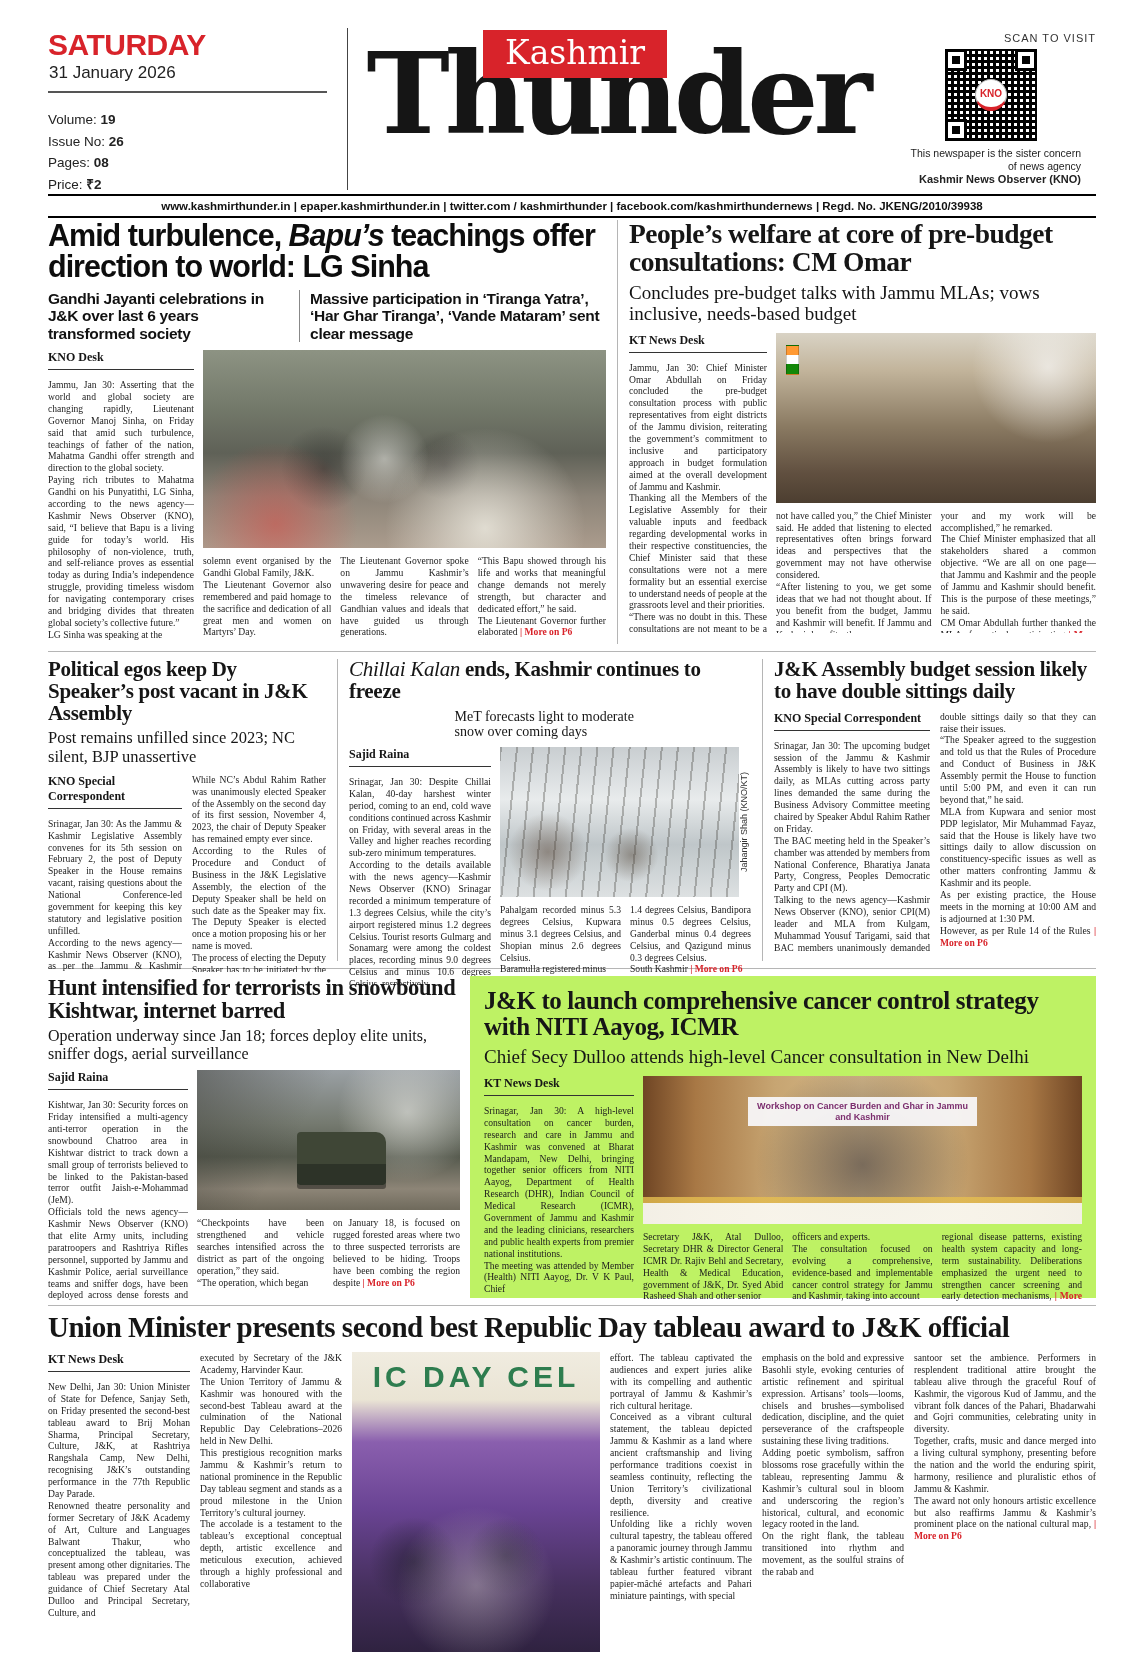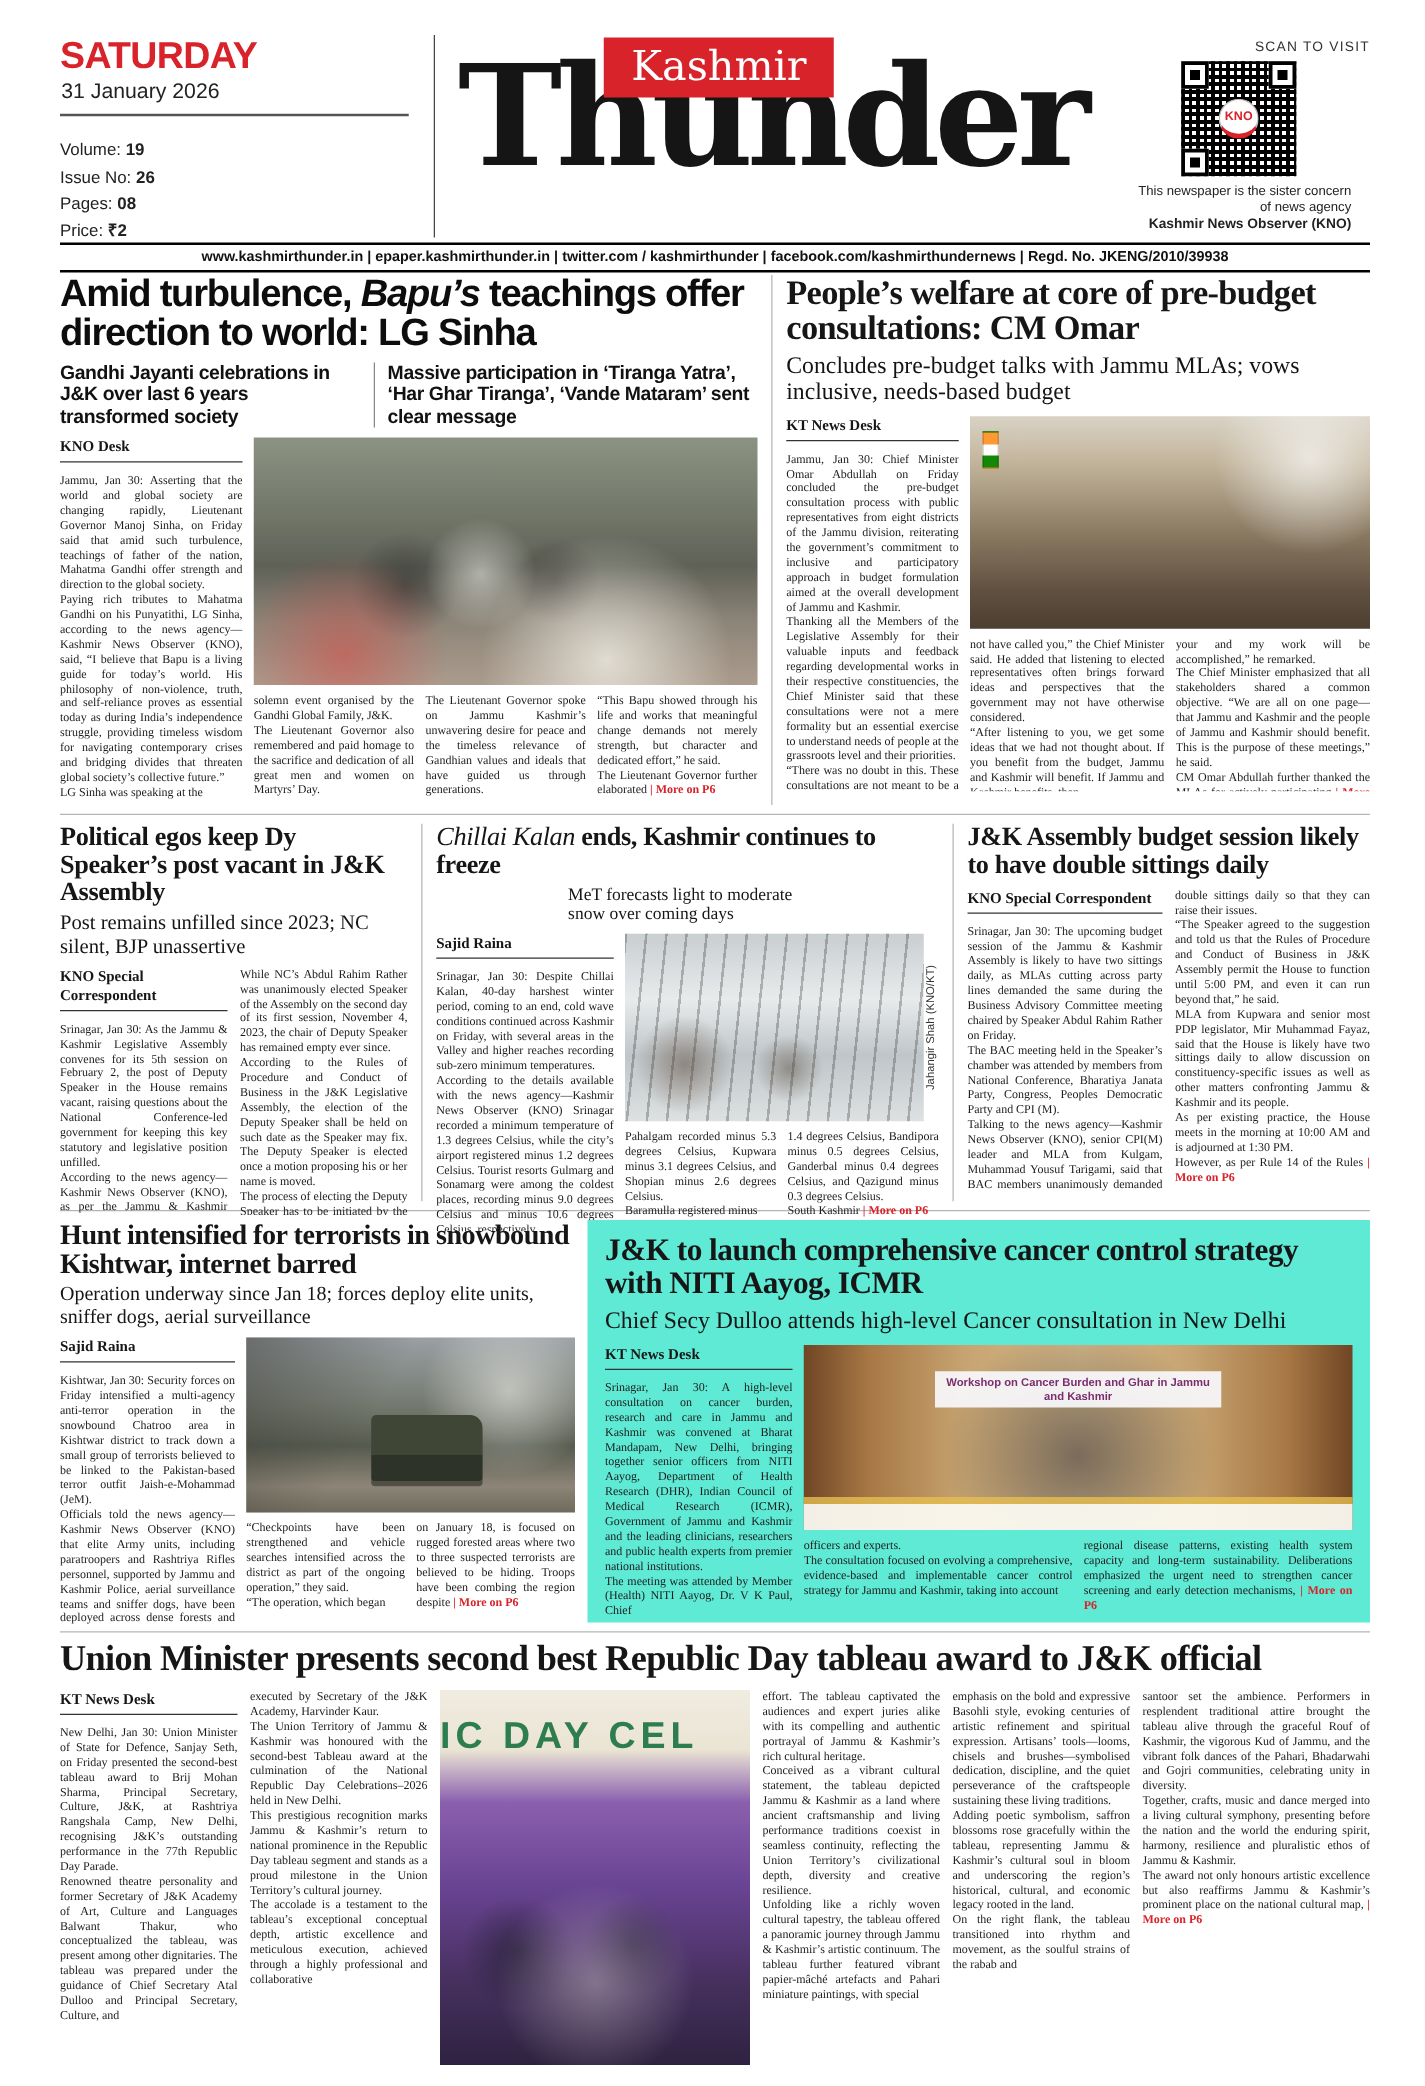--- a/index.html
+++ b/index.html
@@ -111,21 +111,21 @@
   .kishtwar .subhead { font-size:16px; line-height:1.12; margin:5px 0 7px; }
   .kishtwar .story-body { height:230px; }
   .kishtwar-photo { height:140px;
     background:
       radial-gradient(circle at 80% 30%, rgba(235,235,230,.6), transparent 30%),
       linear-gradient(120deg, rgba(60,60,55,.5), transparent 40%),
       linear-gradient(180deg,#9aa0a4 0%,#757a70 38%,#565a4e 62%,#8d8577 85%,#6f6a5c 100%); }
   .truck { position:absolute; left:38%; bottom:18%; width:34%; height:38%;
            background:linear-gradient(180deg,#3f4636 0 60%,#2d3328 60%); border-radius:4px 10px 3px 3px;
            box-shadow:0 4px 0 rgba(0,0,0,.4); }
-  .cancer { flex:1; min-width:0; background:#5eead4; padding:12px 14px; margin-left:10px; }
+  .cancer { flex:1; min-width:0; background:#bef264; padding:12px 14px; margin-left:10px; }
   .cancer h2 { font-family:"Liberation Serif",serif; font-weight:700; font-size:25px; line-height:1.04; letter-spacing:-0.4px; }
   .cancer .subhead { font-size:19px; margin:6px 0 8px; }
   .cancer .story-body { height:226px; }
   .cancer .colwrap-first { width:150px; }
   .cancer-photo { height:148px;
     background:
       linear-gradient(0deg, rgba(250,248,240,.95) 0 14%, rgba(230,190,80,.8) 14% 18%, transparent 18%),
       radial-gradient(circle at 50% 60%, rgba(30,30,45,.5), transparent 45%),
       linear-gradient(90deg,#6f4524 0%,#a87845 12%,#c7a572 30%,#d6b989 50%,#c7a572 70%,#a87845 88%,#6f4524 100%); }
   .cancer-banner { position:absolute; left:24%; top:14%; width:52%; background:rgba(248,248,252,.92);
@@ -135,21 +135,21 @@
   .bottom-band h2 { font-family:"Liberation Serif",serif; font-weight:700; font-size:29px; line-height:1.0; letter-spacing:-0.5px; }
   .bottom-row { display:flex; gap:10px; height:330px; margin-top:10px; }
   .bottom-row .colwrap { width:142px; flex:none; display:flex; flex-direction:column; }
   .bottom-row .colwrap.wide { flex:1; min-width:0; }
   .tableau-photo { width:248px; flex:none; height:300px;
     background:
       radial-gradient(circle at 50% 78%, rgba(245,240,230,.35), transparent 30%),
       radial-gradient(circle at 25% 70%, rgba(25,25,35,.55), transparent 16%),
       radial-gradient(circle at 62% 68%, rgba(25,25,35,.5), transparent 15%),
       linear-gradient(180deg,#f0ece0 0%,#eae4d4 16%,#8a5fae 30%,#6a4494 52%,#46305e 78%,#2f2240 100%); }
-  .tableau-banner { position:absolute; top:20px; left:0; right:0; 
+  .tableau-banner { position:absolute; top:8px; left:0; right:0; text-align:center;
                     font:700 30px "Liberation Sans",sans-serif; color:#2e7d4f; letter-spacing:4px; }
 </style>
 </head>
 <body>
 
 <div class="page">
 
   <header class="masthead">
     <div class="mh-left">
       <div class="mh-day">SATURDAY</div>
@@ -350,20 +350,21 @@
         <div class="colwrap-first">
           <div class="byline">KT News Desk</div>
           <div class="col" style="flex:1">Srinagar, Jan 30: A high-level consultation on cancer burden, research and care in Jammu and Kashmir was convened at Bharat Mandapam, New Delhi, bringing together senior officers from NITI Aayog, Department of Health Research (DHR), Indian Council of Medical Research (ICMR), Government of Jammu and Kashmir and the leading clinicians, researchers and public health experts from premier national institutions.
 The meeting was attended by Member (Health) NITI Aayog, Dr. V K Paul, Chief</div>
         </div>
         <div class="photo-stack">
           <div class="photo cancer-photo">
             <div class="cancer-banner">Workshop on Cancer Burden and Ghar in Jammu and Kashmir</div>
           </div>
           <div class="caption-row">
+            <div class="col">Secretary J&amp;K, Atal Dulloo, Secretary DHR &amp; Director General ICMR Dr. Rajiv Behl and Secretary, Health &amp; Medical Education, government of J&amp;K, Dr. Syed Abid Rasheed Shah and other senior</div>
             <div class="col">officers and experts.
 The consultation focused on evolving a comprehensive, evidence-based and implementable cancer control strategy for Jammu and Kashmir, taking into account</div>
             <div class="col"><span>regional disease patterns, existing health system capacity and long-term sustainability. Deliberations emphasized the urgent need to strengthen cancer screening and early detection mechanisms, </span><span class="more">| More on P6</span></div>
           </div>
         </div>
       </div>
     </article>
   </section>
 
   <hr class="band-rule">

